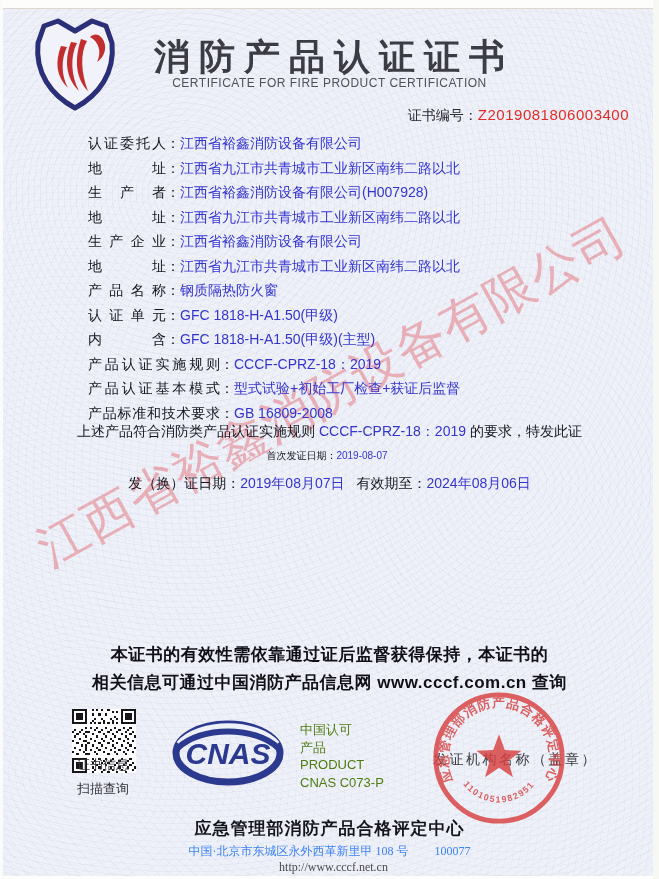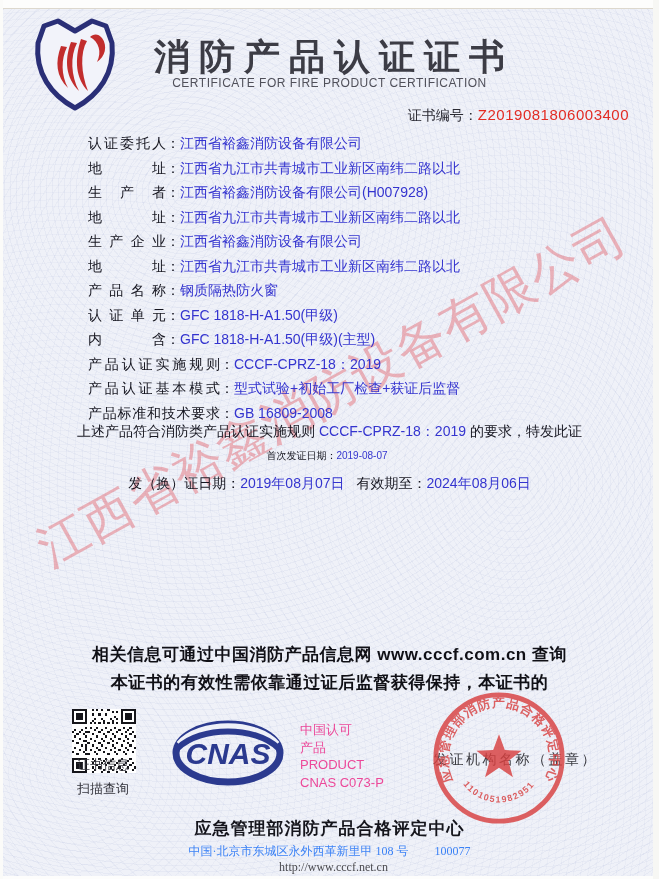--- a/index.html
+++ b/index.html
@@ -67,21 +67,21 @@
   .gap-sp { display:inline-block; width:12px; }
 
   .notice { position:absolute; left:0; right:0; top:641px; text-align:center; z-index:2;
             font-size:17px; font-weight:700; color:#101016; letter-spacing:.5px; line-height:28px; }
 
   .qr-box { position:absolute; left:72px; top:709px; width:64px; height:64px; z-index:2; }
   .qr-cap { position:absolute; left:77px; font-size:13px; color:#35353d; z-index:2; }
   .qr-cap.c1 { top:780px; } .qr-cap.c2 { top:756px; }
 
   .cnas-logo { position:absolute; left:170px; top:719px; width:116px; height:68px; z-index:2; }
-  .cnas-text { position:absolute; left:300px; top:721px; font-size:13px; line-height:17.5px; color:#ec4899; z-index:2; }
+  .cnas-text { position:absolute; left:300px; top:721px; font-size:13px; line-height:17.5px; color:#4d7c0f; z-index:2; }
 
   .seal { position:absolute; left:425px; top:684px; width:148px; height:148px; z-index:4; opacity:.82; pointer-events:none; }
   .seal-overlay {
     position:absolute; left:433px; top:751px; z-index:3; white-space:nowrap;
     font-family:"Liberation Serif", serif; font-size:14px; letter-spacing:2.5px; color:#3a3a40;
   }
 
   .footer-org { position:absolute; left:0; right:0; top:817px; text-align:center; z-index:2;
                 font-size:17px; font-weight:700; letter-spacing:1px; color:#15151c; }
   .footer-addr { position:absolute; left:0; right:0; top:843px; text-align:center; z-index:2;
@@ -131,22 +131,22 @@
 
 <div class="first-issue">
   <span>首次发证日期</span><span>：</span><span class="blue">2019-08-07</span>
 </div>
 
 <div class="reissue">
   <span>发（换）证日期</span><span>：</span><span class="blue">2019年08月07日</span><span class="gap-sp"></span><span>有效期至</span><span>：</span><span class="blue">2024年08月06日</span>
 </div>
 
 <div class="notice">
+  <div>本证书的有效性需依靠通过证后监督获得保持，本证书的</div>
   <div>相关信息可通过中国消防产品信息网 www.cccf.com.cn 查询</div>
-  <div>本证书的有效性需依靠通过证后监督获得保持，本证书的</div>
 </div>
 
 <svg class="qr-box" viewBox="0 0 29 29" shape-rendering="crispEdges">
   <rect width="29" height="29" fill="#ffffff"></rect>
   <g fill="#15151a">
     <path d="M0 0h7v7h-7z"></path>
       <path d="M22 0h7v7h-7z"></path>
       <path d="M0 22h7v7h-7z"></path>
   </g>
   <g fill="#ffffff">

